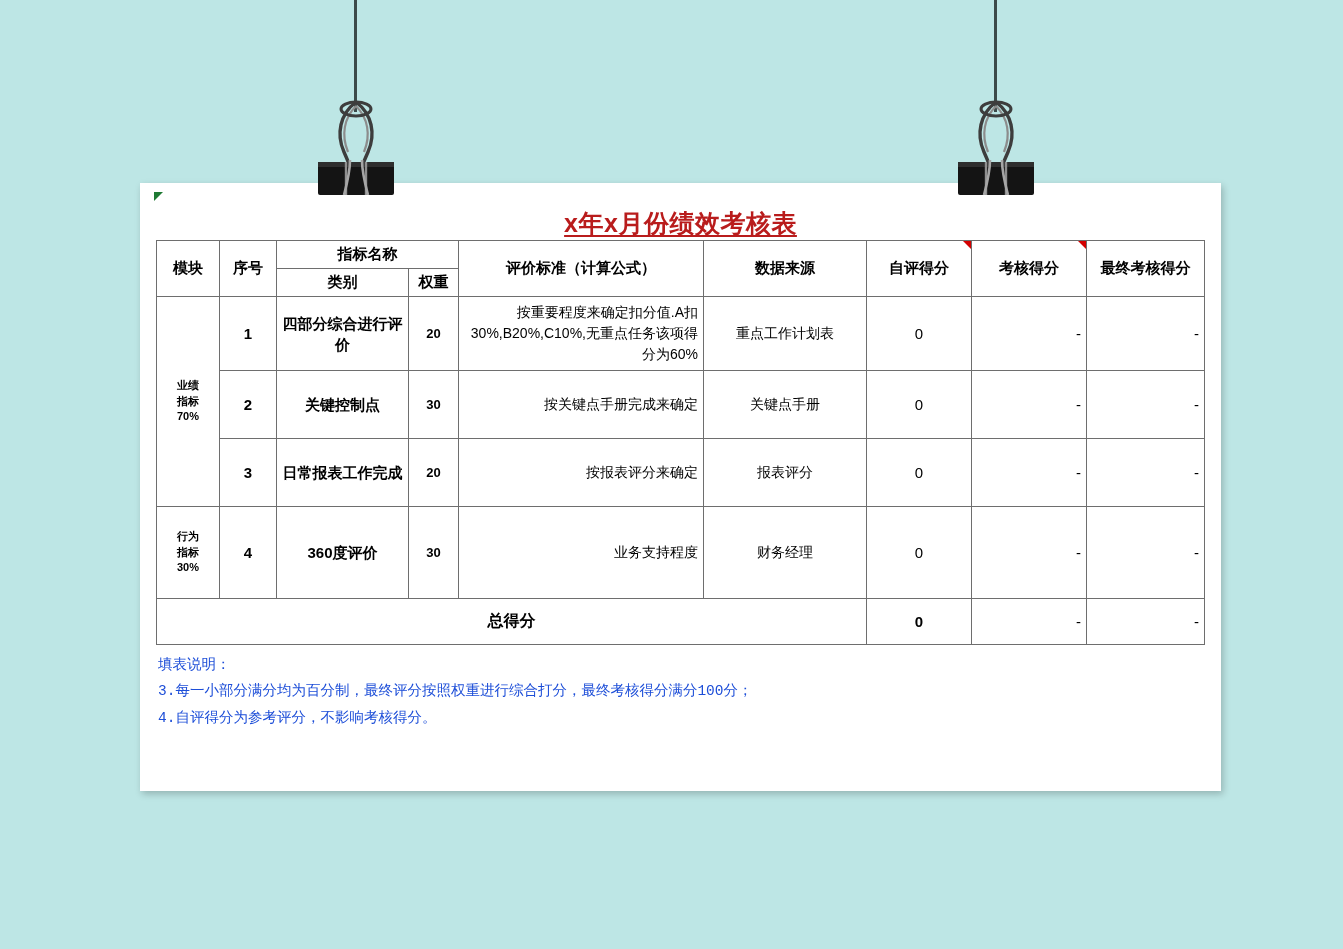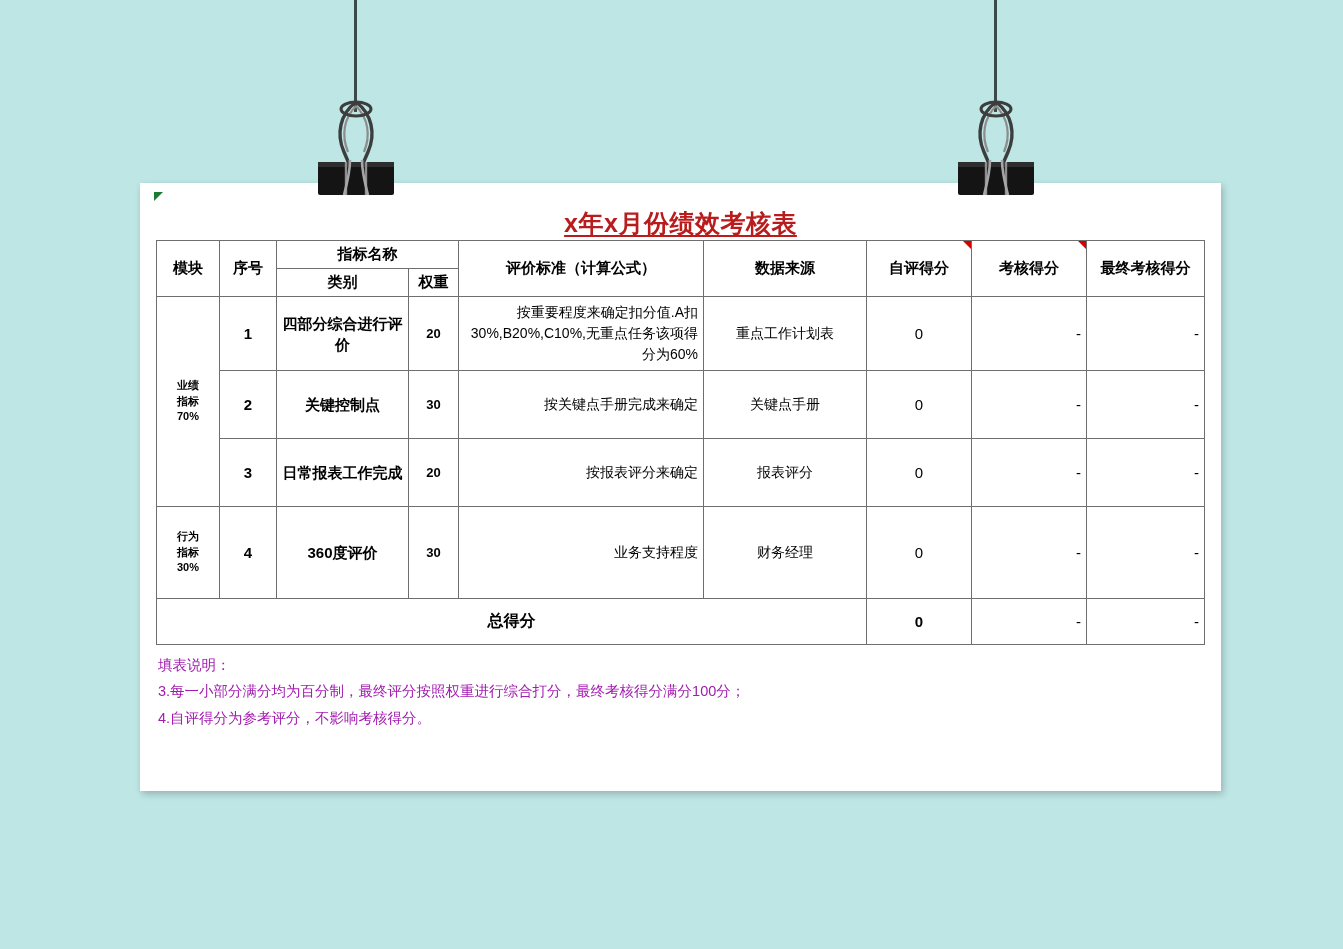--- a/index.html
+++ b/index.html
@@ -146,21 +146,22 @@
   .total-label { text-align: center; font-weight: bold; font-size: 16px; }
   .total-row td { height: 46px; }
   .total-self { text-align: center; font-weight: bold; font-size: 15px; }
   .total-assess, .total-final { text-align: right; font-size: 15px; padding-right: 14px; }
 
   
   .notes {
     padding: 7px 18px 0 18px;
     font-size: 14.5px;
     line-height: 1.82;
-    color: #a21caf;
+    color: #1d4ed8;
+    font-family: Liberation Mono, monospace;
   }
   .notes div { white-space: nowrap; }
 </style>
 </head>
 <body>
 
 <div class="clip-assembly left">
   <div class="string"></div>
   <svg class="clip-svg" width="92" height="95" viewBox="0 0 92 95">
     <path d="M46 2 C30 14, 26 34, 34 52 L40 66" fill="none" stroke="#3d3d3d" stroke-width="3.4"></path>

